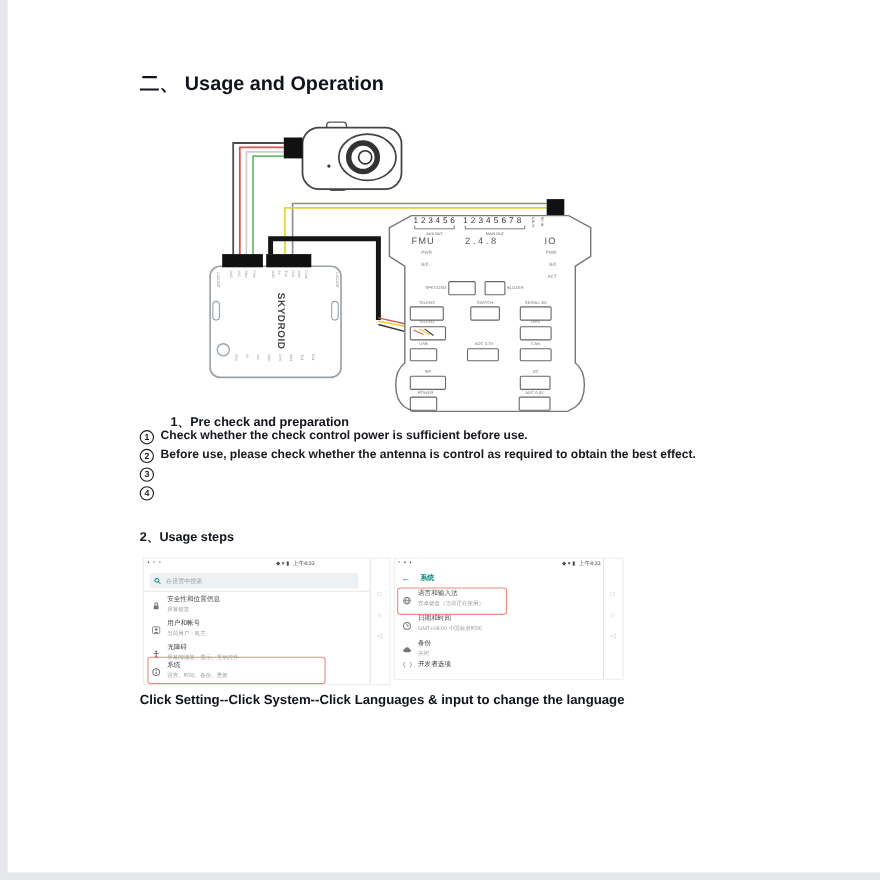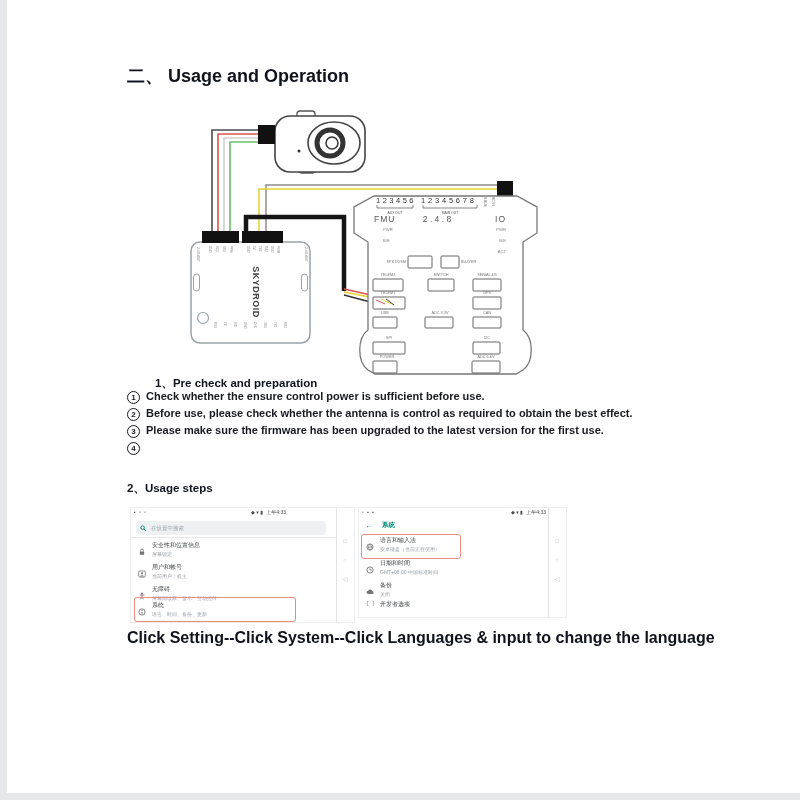--- a/index.html
+++ b/index.html
@@ -11,21 +11,21 @@
   .doc-title{position:absolute;left:127px;top:64px;font-size:18px;font-weight:bold;color:#10131c;}
   .sec-heading{position:absolute;font-size:11.5px;font-weight:bold;color:#10131c;}
   #sec1-heading{left:122px;top:376px;margin-left:33px;}
   #sec2-heading{left:127px;top:481px;}
 
   .prep{position:absolute;left:127px;top:390px;width:580px;font-size:11px;font-weight:600;color:#181a1f;}
   .prep-line{display:flex;gap:6px;align-items:flex-start;height:17px;}
   .circ{flex:0 0 auto;width:11px;height:11px;border:1.2px solid #181a1f;border-radius:50%;
         font-size:8px;line-height:11px;text-align:center;font-weight:600;margin-top:1px;}
 
-  .caption{position:absolute;left:127px;top:629px;font-size:16px;font-weight:600;color:#10131c;}
+  .caption{position:absolute;left:127px;top:629px;font-size:12px;font-weight:600;color:#10131c;}
 
   
   .android-card{position:absolute;top:507px;background:#fff;border:1px solid #ededed;}
   #card-left{left:130px;width:223px;height:114px;}
   #card-right{left:358px;width:207px;height:109px;}
   .list-area{position:absolute;left:0;top:0;height:100%;border-right:1px solid #e3e3e3;background:#fff;}
   #card-left .list-area{width:205px;}
   #card-right .list-area{width:189px;}
   .status{position:absolute;top:1px;left:0;right:0;height:8px;font-size:5px;color:#4a4a4a;}
   .status-left{position:absolute;left:3px;top:0;letter-spacing:1px;}
@@ -199,29 +199,28 @@
       <text x="486" y="358" text-anchor="middle">ADC 6.6V</text>
       <rect x="472" y="361" width="28" height="12" rx="1" fill="none" stroke="#666"></rect>
     </g>
   </g>
 </svg>
 
 <div class="sec-heading" id="sec1-heading">1、Pre check and preparation</div>
 <div class="prep">
   <div class="prep-line">
     <span class="circ">1</span>
-    <span>Check whether the ensure control power is sufficient before use.</span>
+    <span>Check whether the check control power is sufficient before use.</span>
   </div>
   <div class="prep-line">
     <span class="circ">2</span>
     <span>Before use, please check whether the antenna is control as required to obtain the best effect.</span>
   </div>
   <div class="prep-line">
     <span class="circ">3</span>
-    <span>Please make sure the firmware has been upgraded to the latest version for the first use.</span>
   </div>
   <div class="prep-line">
     <span class="circ">4</span>
   </div>
 </div>
 
 <div class="sec-heading" id="sec2-heading">2、Usage steps</div>
 
 <div class="android-card" id="card-left">
   <div class="list-area">

